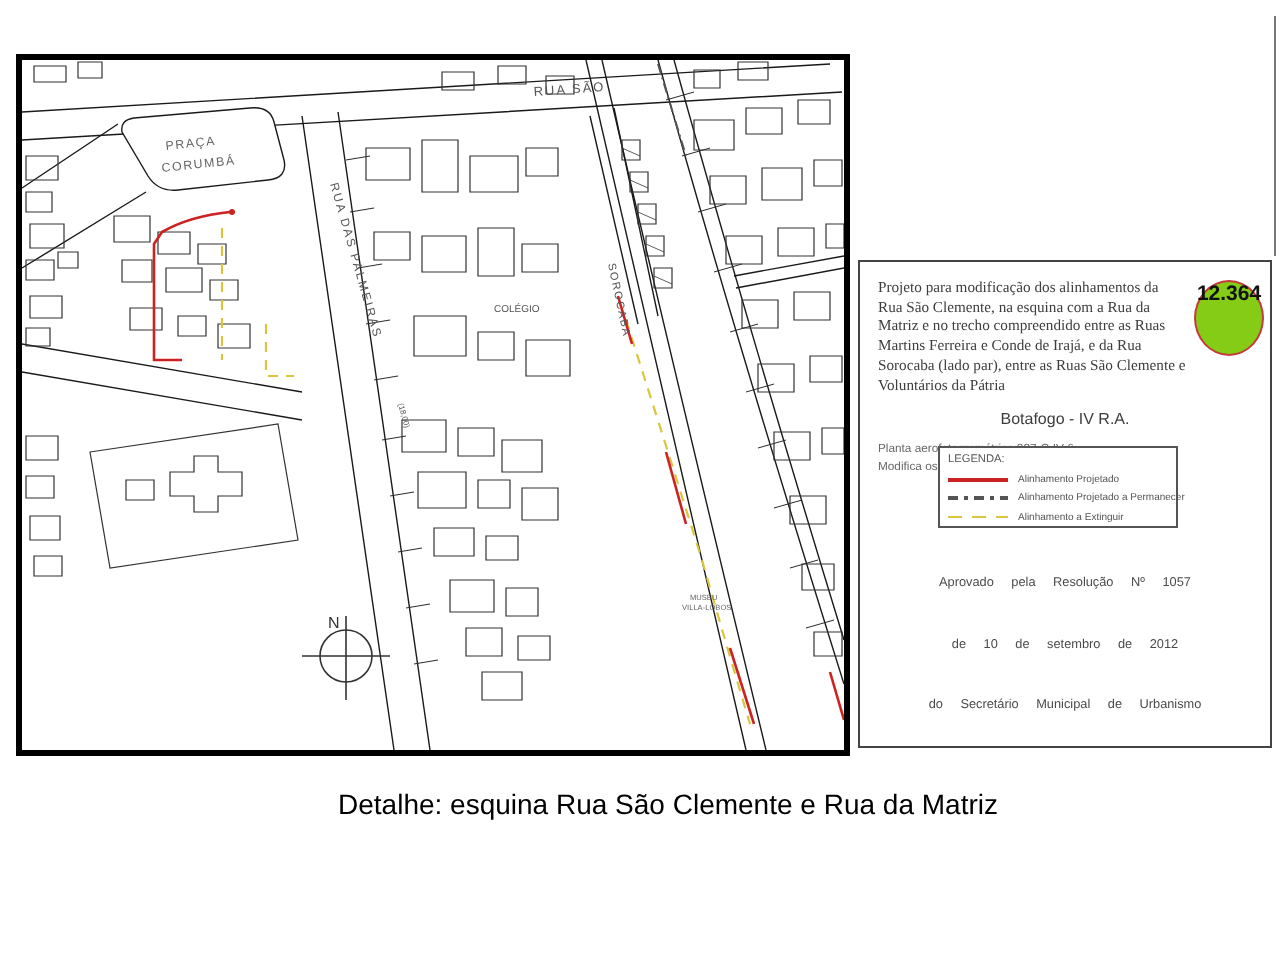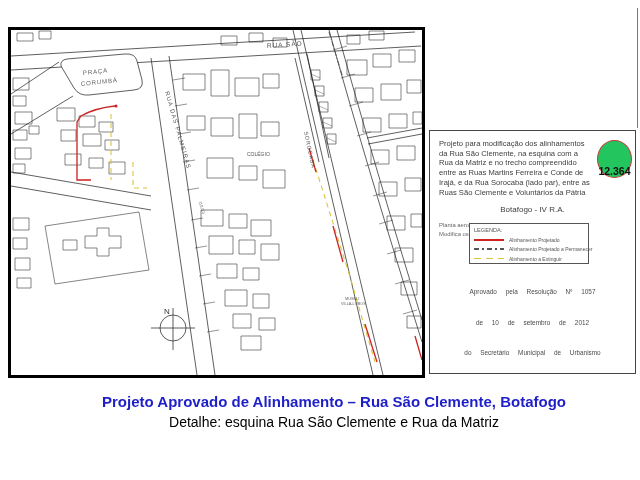--- a/index.html
+++ b/index.html
@@ -13,33 +13,33 @@
   }
   .sheet-edge{
     position:absolute;left:637px;top:8px;width:1px;height:120px;background:#777;
   }
   .panel{
     position:absolute;left:429px;top:130px;width:205px;height:242px;
     border:1px solid #444;background:#fff;
   }
   .panel-desc{
     margin:8px 8px 0 9px;padding-right:34px;
-    font-size:7.6px;line-height:9.7px;color:#3d3d3d;text-align:left;
+    font-size:7.6px;line-height:9.7px;color:#3d3d3d;text-align:left;font-family:Liberation Serif, serif;
   }
   .panel-district{
     margin-top:8px;text-align:center;font-size:8px;color:#3d3d3d;
   }
   .panel-small{
     margin:7px 8px 0 9px;font-size:5.9px;line-height:9px;color:#666;
   }
   .stamp{
     position:absolute;top:9px;right:3px;width:33px;height:36px;
     border:1.6px solid #c43b3b;border-radius:50%;
-    display:flex;align-items:flex-end;justify-content:center;
-    font-size:10.5px;font-weight:bold;color:#111;background:#22c55e;
+    display:flex;align-items:flex-start;justify-content:center;
+    font-size:10.5px;font-weight:bold;color:#111;background:#84cc16;
   }
   .legend-box{
     position:absolute;left:39px;top:92px;width:120px;height:41px;
     border:1px solid #555;background:#fff;padding:3px 4px;box-sizing:border-box;
   }
   .legend-title{font-size:5.6px;color:#555;margin-bottom:3px;}
   .legend-item{display:flex;align-items:center;margin-top:3.5px;}
   .legend-swatch{width:30px;height:2px;margin-right:5px;flex:0 0 auto;}
   .sw-red{background:#cc2222;}
   .sw-dark{height:1.6px;background:repeating-linear-gradient(90deg,#555 0 5px,transparent 5px 8px,#555 8px 10px,transparent 10px 13px);}
@@ -165,15 +165,14 @@
       <span class="legend-label">Alinhamento a Extinguir</span>
     </div>
   </div>
 
   <div class="appr appr1">Aprovado pela Resolução Nº 1057</div>
   <div class="appr appr2">de 10 de setembro de 2012</div>
   <div class="appr appr3">do Secretário Municipal de Urbanismo</div>
 </div>
 
 <div class="caption">
-  <div class="caption-title">Projeto Aprovado de Alinhamento – Rua São Clemente, Botafogo</div>
   <div class="caption-subtitle">Detalhe: esquina Rua São Clemente e Rua da Matriz</div>
 </div>
 
 </body></html>

